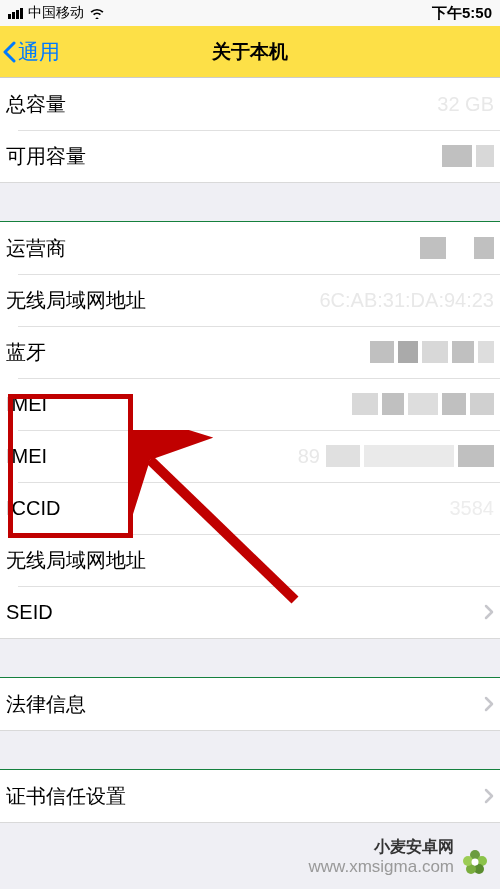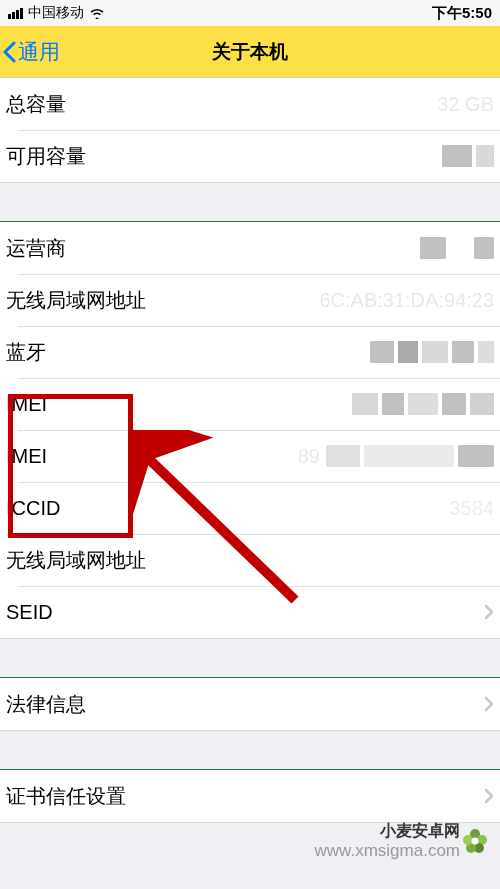--- a/index.html
+++ b/index.html
@@ -154,24 +154,25 @@
       pointer-events: none;
       z-index: 50;
     }
     .arrow-svg {
       position: absolute;
       pointer-events: none;
       z-index: 49;
     }
     .watermark {
       position: absolute;
-      bottom: 28px;
+      bottom: 12px;
       right: 10px;
       display: flex;
-      align-items: center;
+      align-items: flex-end;
+      gap: 6px;
       z-index: 60;
     }
     .watermark-text {
       text-align: right;
       line-height: 1.2;
     }
     .wm-main {
       font-size: 16px;
       font-weight: 600;
       color: #333;

